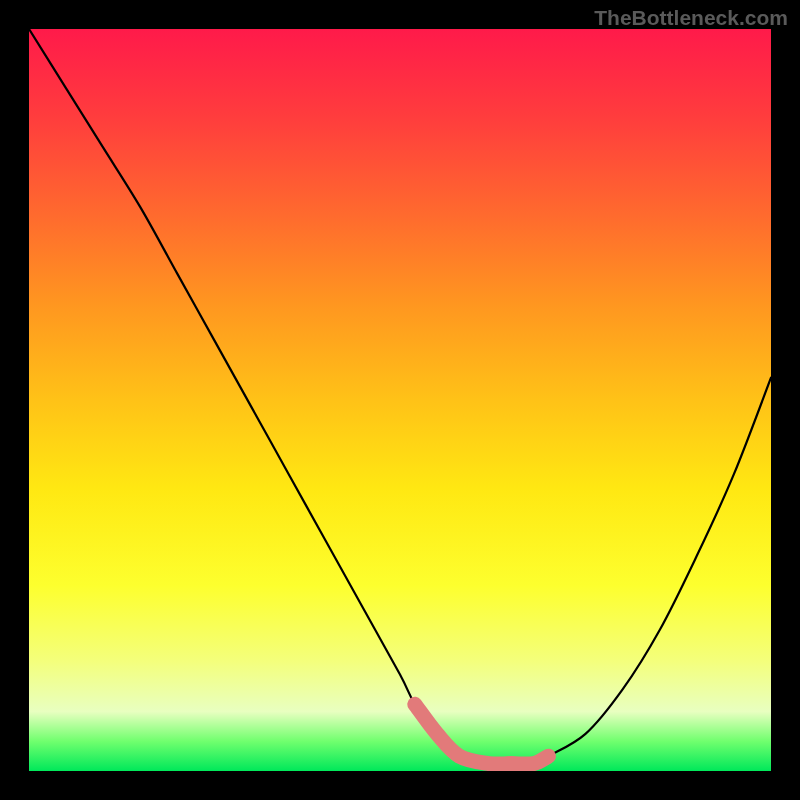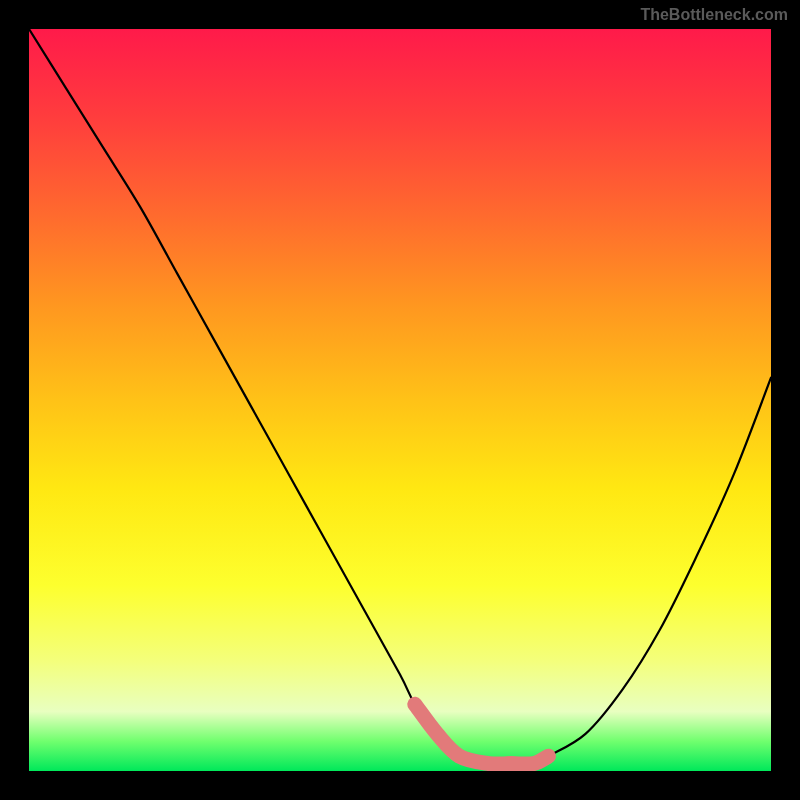--- a/index.html
+++ b/index.html
@@ -3,21 +3,21 @@
 <meta charset="utf-8">
 <style>
   * { margin: 0; padding: 0; box-sizing: border-box; }
   body { width: 800px; height: 800px; background: #000; position: relative; overflow: hidden; }
   .watermark {
     position: absolute;
     top: 6px;
     right: 12px;
     color: #5a5a5a;
     font-family: Arial, sans-serif;
-    font-size: 16px;
+    font-size: 21px;
     font-weight: bold;
     z-index: 10;
   }
   .plot-area {
     position: absolute;
     left: 29px;
     top: 29px;
     width: 742px;
     height: 742px;
     background: linear-gradient(to bottom,

